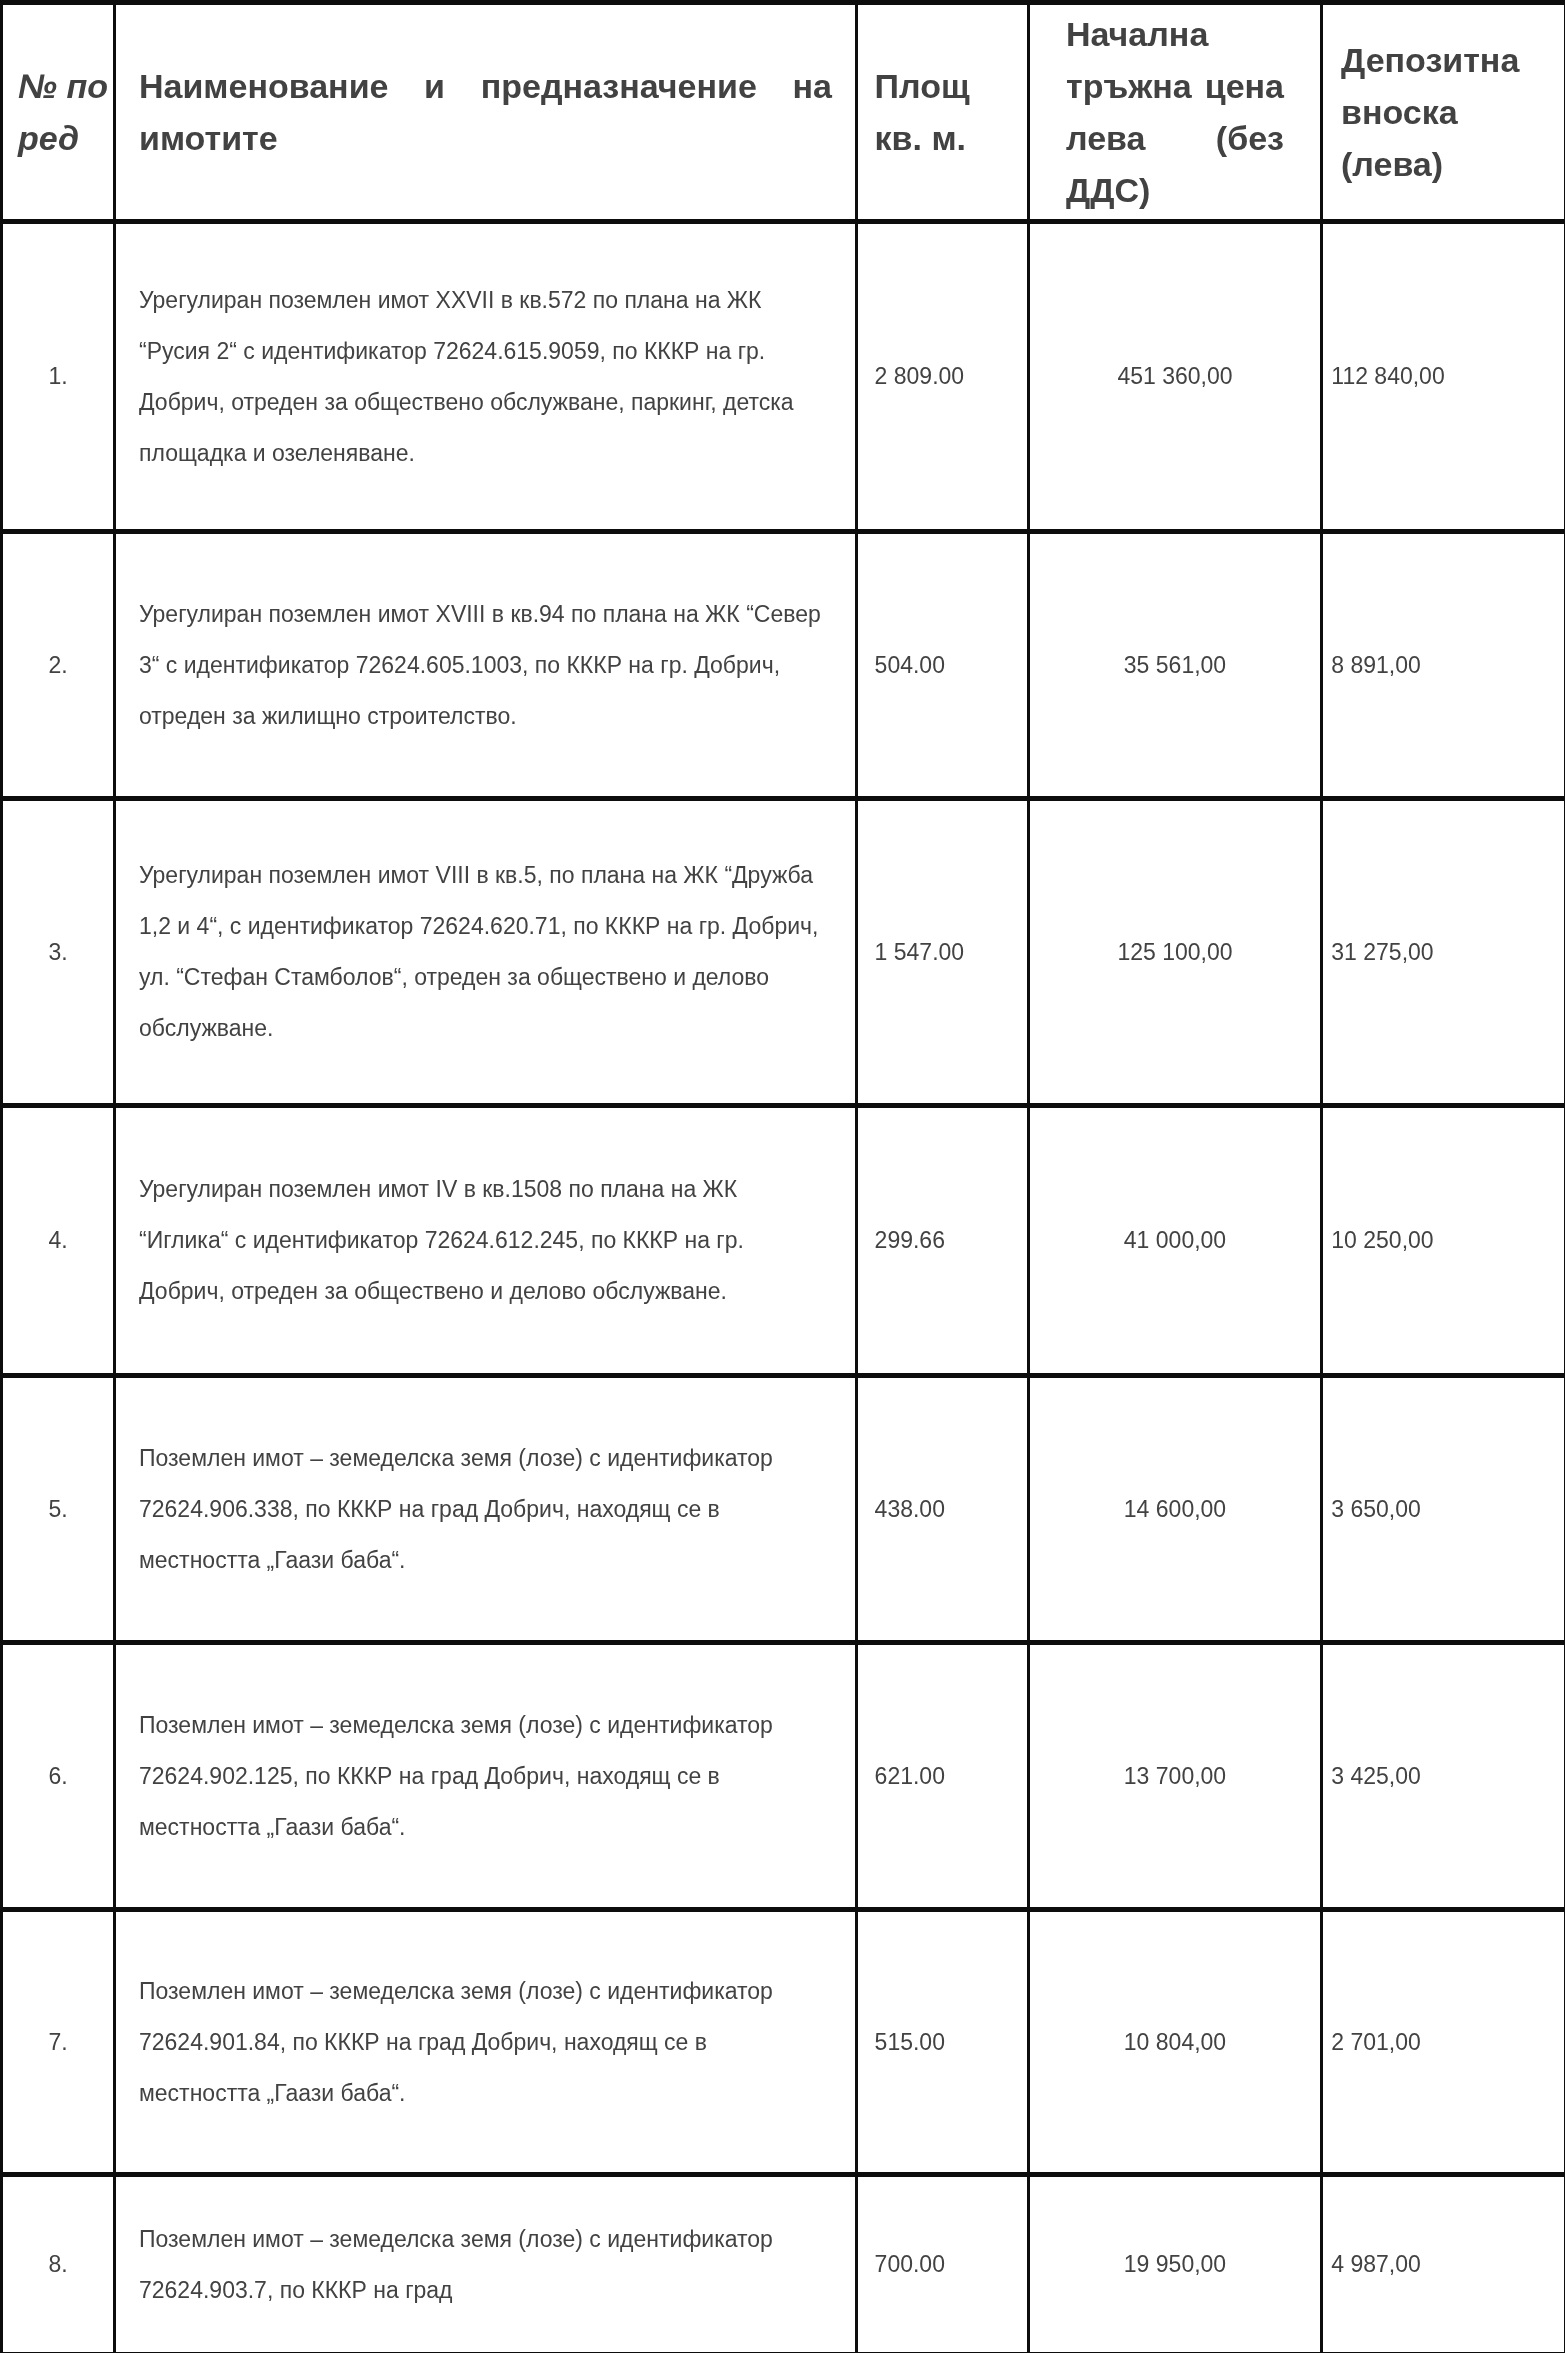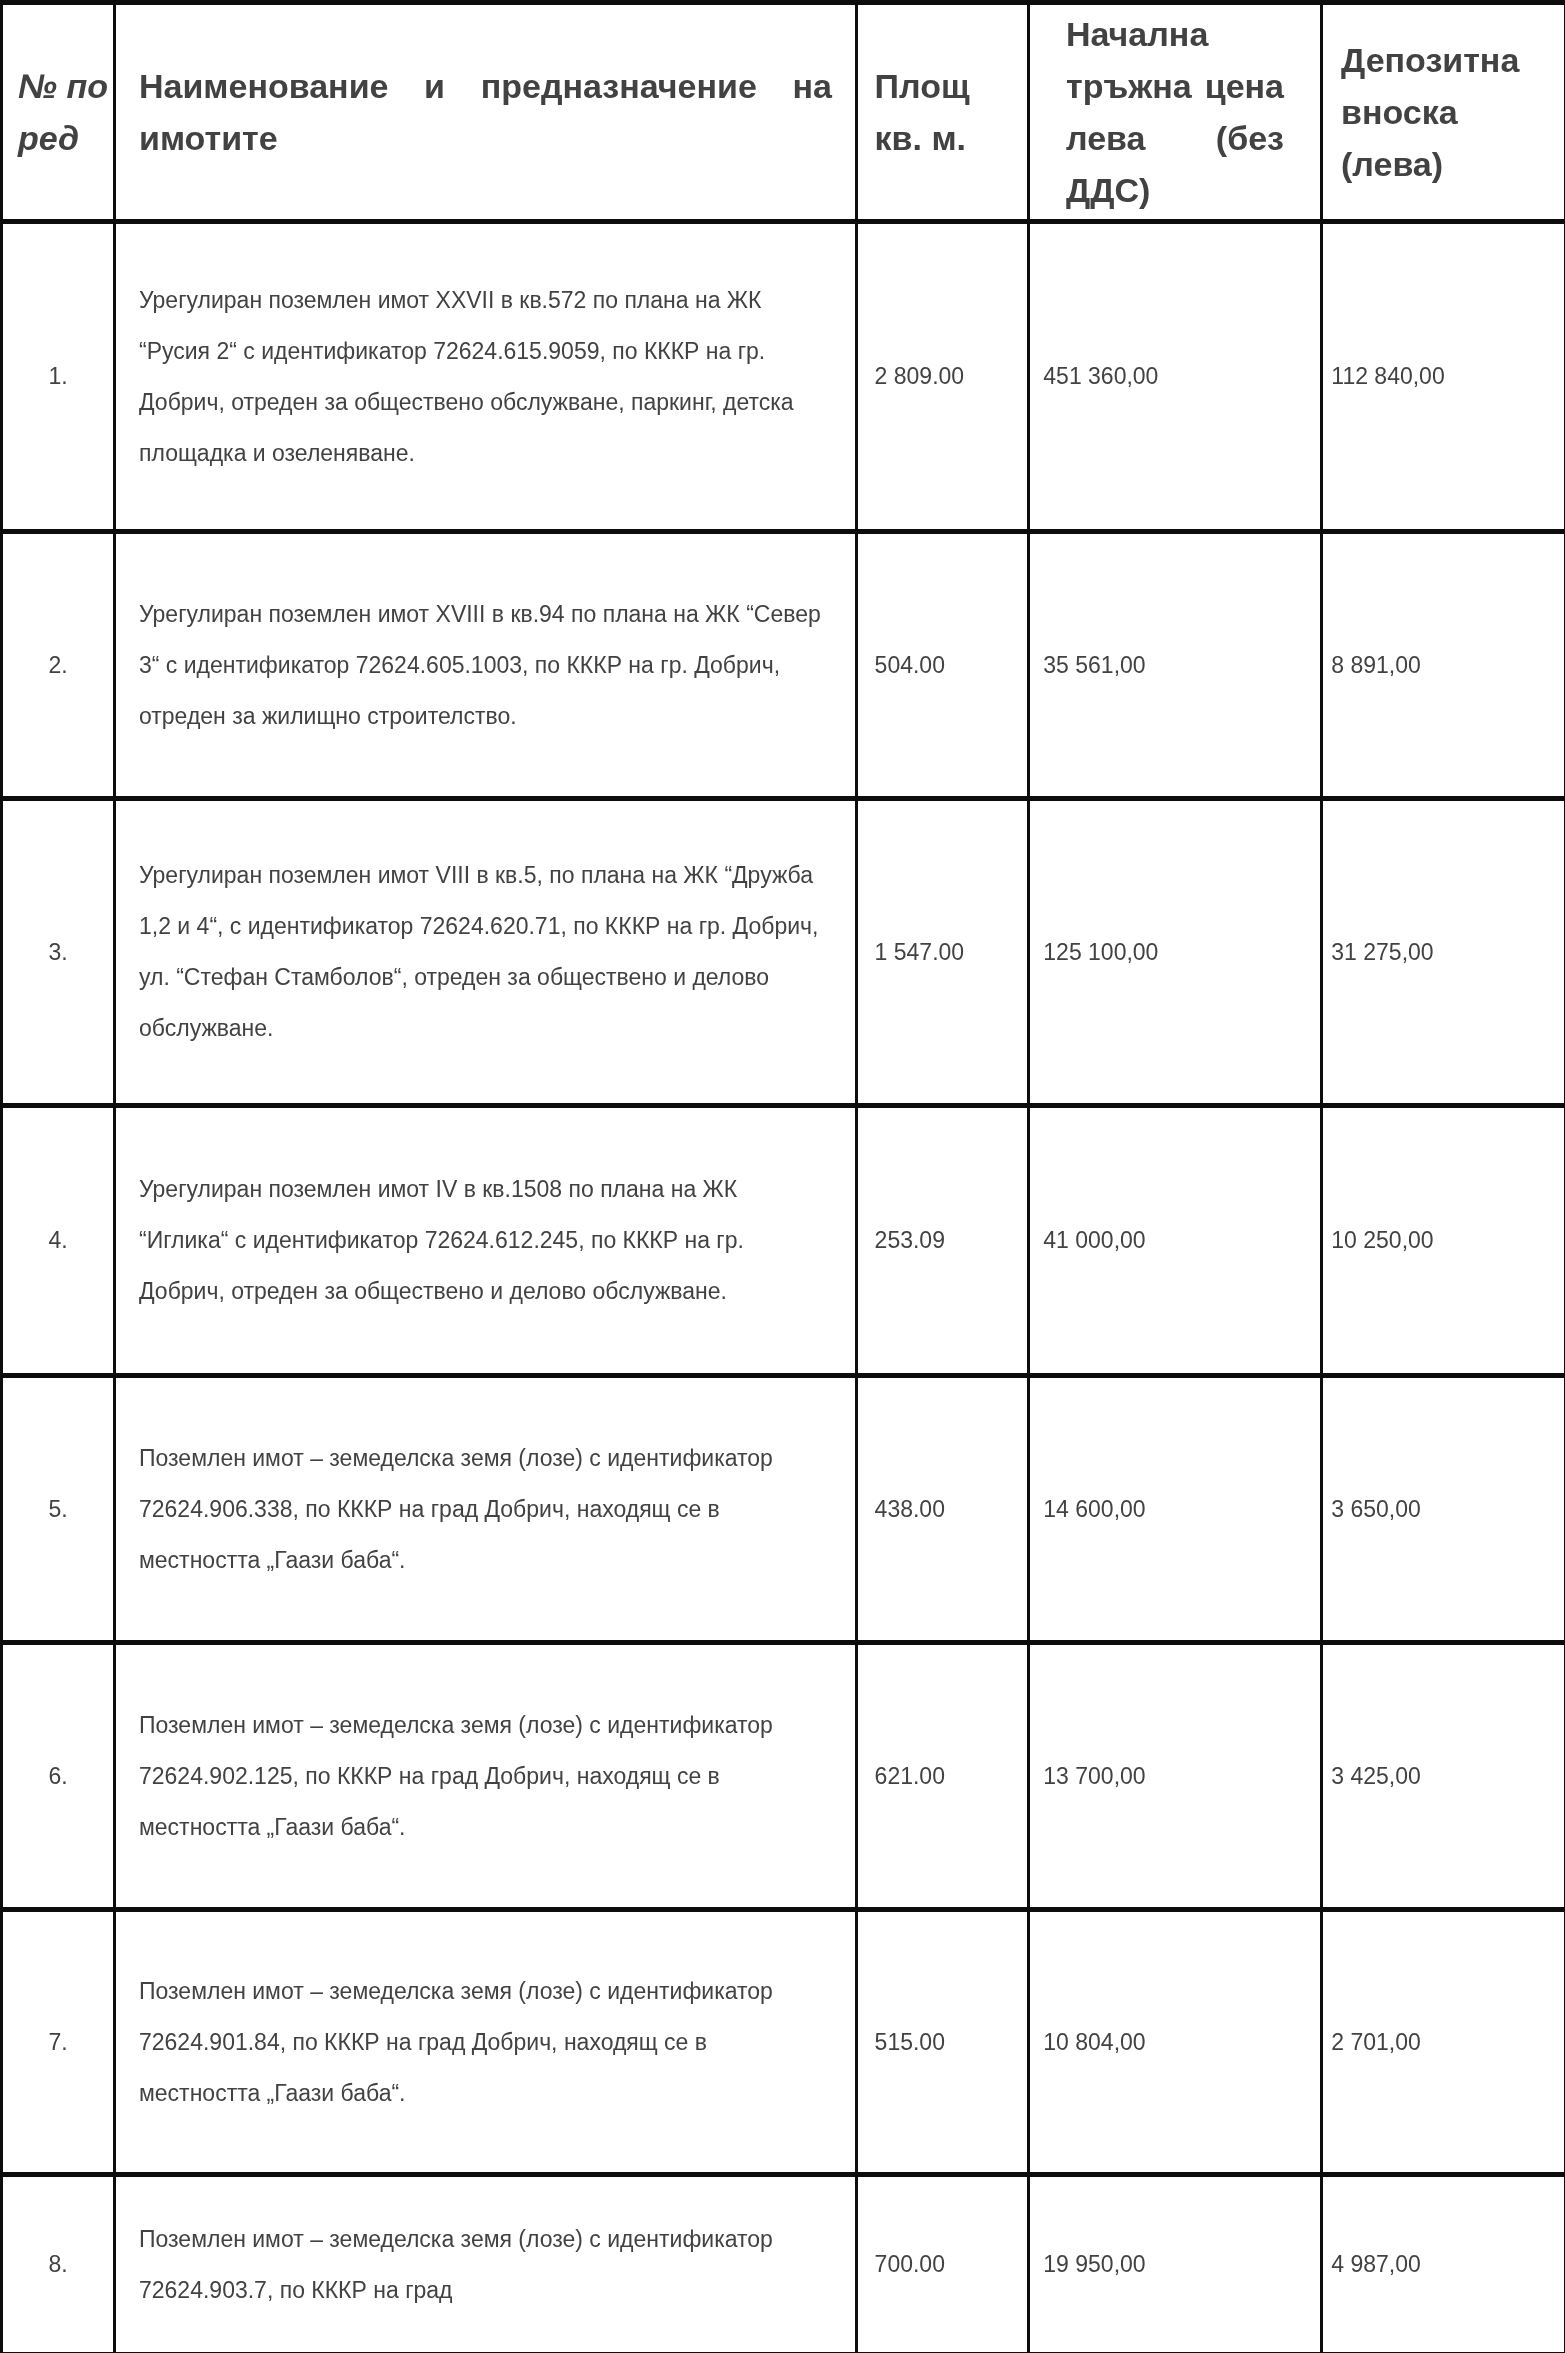--- a/index.html
+++ b/index.html
@@ -36,21 +36,21 @@
   th.c-area{padding:0 8.3px 0 16.6px;}
   th.c-price{padding:0 36px;text-align:justify;}
   th.c-deposit{padding:0 14px 0 18px;}
   td{
     font-size:23px;
     line-height:51px;
   }
   td.c-num{text-align:center;padding:0;}
   td.c-name{text-align:left;padding:0 23px;}
   td.c-area{text-align:left;padding:0 16.6px;}
-  td.c-price{padding:0 13.3px;}
+  td.c-price{text-align:center;padding:0 13.3px;}
   td.c-deposit{padding:0 8.3px;}
   tbody tr:nth-child(1){height:310px;}
   tbody tr:nth-child(2){height:267px;}
   tbody tr:nth-child(3){height:307px;}
   tbody tr:nth-child(4){height:270px;}
   tbody tr:nth-child(5){height:267px;}
   tbody tr:nth-child(6){height:267px;}
   tbody tr:nth-child(7){height:265px;}
   tbody tr:nth-child(8){height:180px;}
 </style>
@@ -93,21 +93,21 @@
       <tr>
         <td class="c-num">3.</td>
         <td class="c-name">Урегулиран поземлен имот VIII в кв.5, по плана на ЖК “Дружба 1,2 и 4“, с идентификатор 72624.620.71, по КККР на гр. Добрич, ул. “Стефан Стамболов“, отреден за обществено и делово обслужване.</td>
         <td class="c-area">1 547.00</td>
         <td class="c-price">125 100,00</td>
         <td class="c-deposit">31 275,00</td>
       </tr>
       <tr>
         <td class="c-num">4.</td>
         <td class="c-name">Урегулиран поземлен имот IV в кв.1508 по плана на ЖК “Иглика“ с идентификатор 72624.612.245, по КККР на гр. Добрич, отреден за обществено и делово обслужване.</td>
-        <td class="c-area">253.09</td>
+        <td class="c-area">299.66</td>
         <td class="c-price">41 000,00</td>
         <td class="c-deposit">10 250,00</td>
       </tr>
       <tr>
         <td class="c-num">5.</td>
         <td class="c-name">Поземлен имот – земеделска земя (лозе) с идентификатор 72624.906.338, по КККР на град Добрич, находящ се в местността „Гаази баба“.</td>
         <td class="c-area">438.00</td>
         <td class="c-price">14 600,00</td>
         <td class="c-deposit">3 650,00</td>
       </tr>

